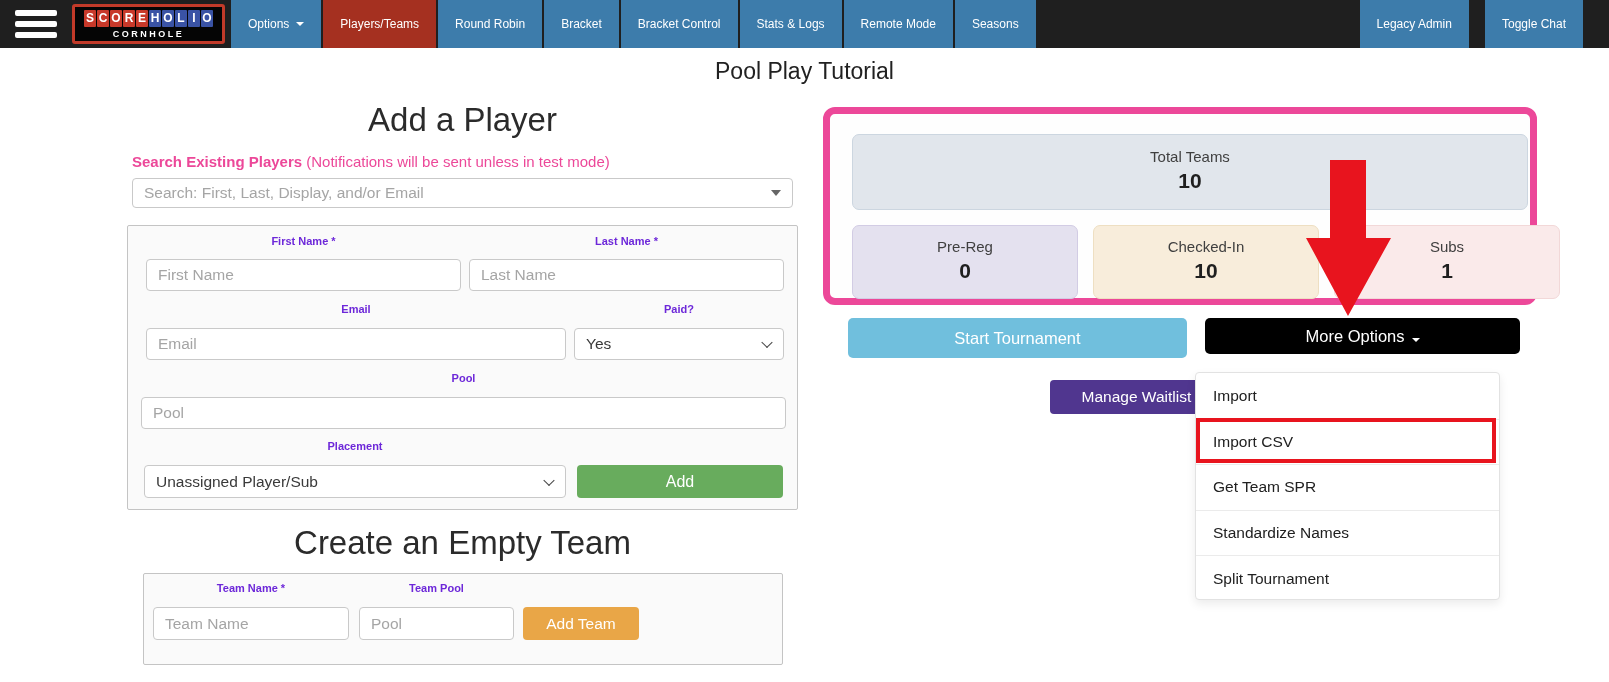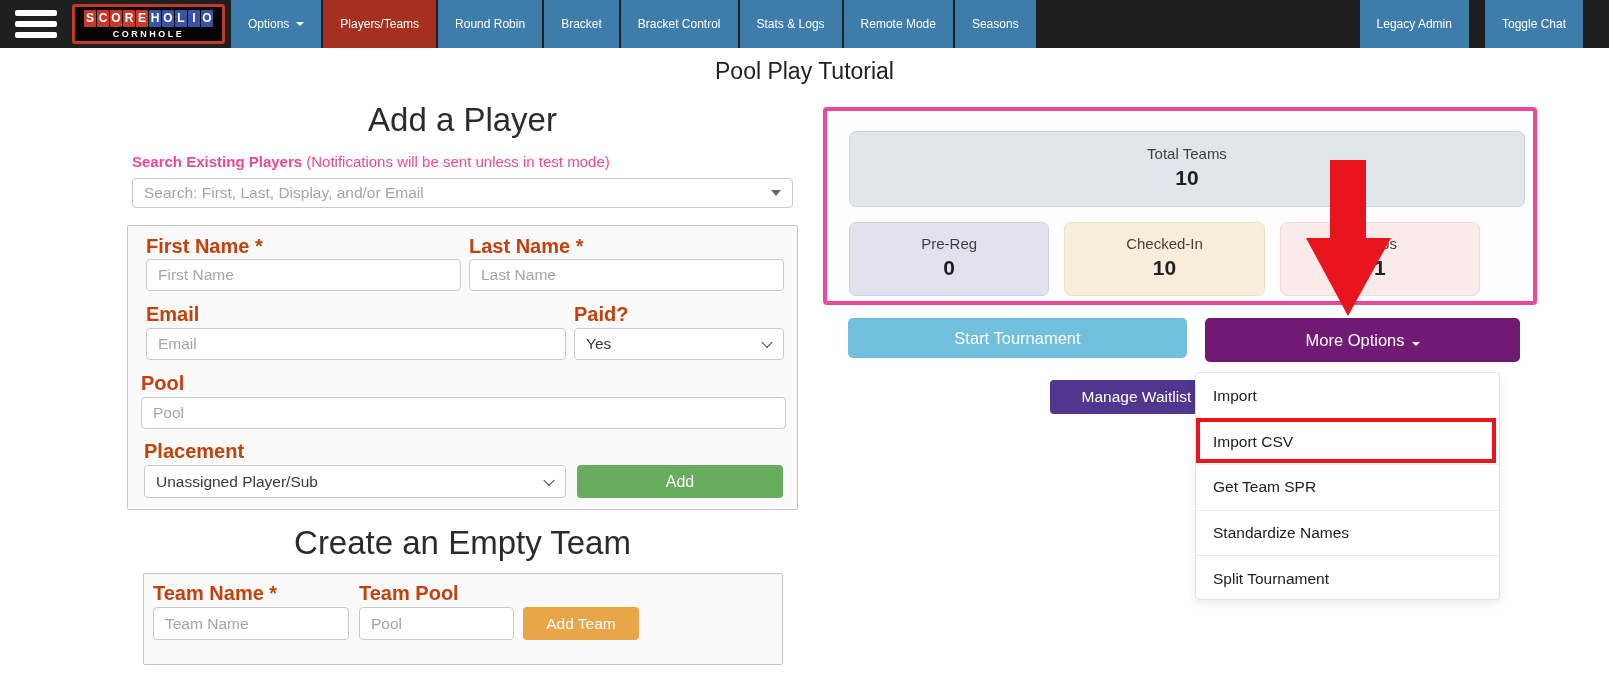--- a/index.html
+++ b/index.html
@@ -36,21 +36,21 @@
   .search-label b { font-weight:bold; }
   .field { background:#fff; border:1px solid #c9c9c9; border-radius:4px; font-size:15.5px; color:#3a3a3a; padding:0 11px; outline:none; font-family:"Liberation Sans", sans-serif; }
   .field::placeholder { color:#a5a5a5; opacity:1; }
   .search-wrap { position:absolute; left:132px; top:178px; width:661px; height:30px; }
   .search-wrap input { width:100%; height:100%; }
   .search-caret { position:absolute; right:12px; top:12px; width:0; height:0; border-left:5px solid transparent; border-right:5px solid transparent; border-top:6px solid #666; }
 
   .formbox { position:absolute; background:#fafafa; border:1px solid #c4c4c4; border-radius:2px; }
   #box1 { left:127px; top:225px; width:671px; height:285px; }
   #box2 { left:143px; top:573px; width:640px; height:92px; }
-  .flabel { position:absolute; font-size:20px; font-weight:bold; color:#c2410c; text-align:left; }
+  .flabel { position:absolute; font-size:11px; font-weight:bold; color:#6d28d9; text-align:center; }
   .selectbox { position:absolute; background:#fff; border:1px solid #c9c9c9; border-radius:4px; font-size:15.5px; color:#3a3a3a; display:flex; align-items:center; padding:0 11px; cursor:pointer; }
   .chev { position:absolute; right:12px; top:50%; width:8px; height:8px; border-right:1.6px solid #444; border-bottom:1.6px solid #444; transform:translateY(-70%) rotate(45deg); }
   .btn { border:none; border-radius:4px; color:#fff; text-align:center; cursor:pointer; font-family:"Liberation Sans", sans-serif; }
 
   
   #box1 .lbl-first { left:18px;  top:9px;  width:315px; }
   #box1 .lbl-last  { left:341px; top:9px;  width:315px; }
   #box1 .in-first  { position:absolute; left:18px;  top:33px; width:315px; height:32px; }
   #box1 .in-last   { position:absolute; left:341px; top:33px; width:315px; height:32px; }
   #box1 .lbl-email { left:18px;  top:77px; width:420px; }
@@ -64,32 +64,32 @@
   #box1 .btn-add   { position:absolute; left:449px; top:239px; width:206px; height:33px; background:#68ac5d; font-size:16px; }
 
   
   #box2 .lbl-tname { left:9px;   top:8px; width:196px; }
   #box2 .lbl-tpool { left:215px; top:8px; width:155px; }
   #box2 .in-tname  { position:absolute; left:9px;   top:33px; width:196px; height:33px; }
   #box2 .in-tpool  { position:absolute; left:215px; top:33px; width:155px; height:33px; }
   #box2 .btn-team  { position:absolute; left:379px; top:33px; width:116px; height:33px; background:#e9a647; font-size:15.5px; }
 
   
-  .panel { position:absolute; left:823px; top:107px; width:714px; height:198px; background:#fefefe; border:4px solid #ec4899; border-radius:4px; }
+  .panel { position:absolute; left:823px; top:107px; width:714px; height:198px; background:#fefefe; border:7px solid #ec4899; border-radius:12px; }
   .stat-total { position:absolute; left:22px; top:20px; width:676px; height:76px; background:#e1e6ec; border:1px solid #ccd6e0; border-radius:7px; text-align:center; padding-top:13px; }
-  .stat-row { position:absolute; left:22px; top:111px; width:631px; height:74px; display:flex; gap:15px; }
+  .stat-row { position:absolute; left:22px; top:111px; width:708px; height:74px; display:flex; gap:15px; }
   .stat-card { flex:1; border-radius:7px; text-align:center; padding-top:12px; }
   .stat-card.prereg  { background:#e4e1ef; border:1px solid #d2cce4; }
   .stat-card.checked { background:#f8eddb; border:1px solid #eedfc2; }
   .stat-card.subs    { background:#faeaea; border:1px solid #f2d8d8; }
   .stat-label { font-size:15px; color:#3f3f3f; }
   .stat-value { font-size:21px; font-weight:bold; color:#1f1f1f; margin-top:4px; }
 
   .btn-start { position:absolute; left:848px; top:318px; width:339px; height:40px; background:#70bfdd; font-size:16.5px; border-radius:5px; }
-  .btn-more  { position:absolute; left:1205px; top:318px; width:315px; height:44px; background:#701a75; font-size:16.5px; border-radius:5px; }
+  .btn-more  { position:absolute; left:1205px; top:318px; width:315px; height:36px; background:#000000; font-size:16.5px; border-radius:5px; }
   .btn-wait  { position:absolute; left:1050px; top:380px; width:196px; height:34px; background:#50368f; font-size:15.5px; border-radius:4px; z-index:1; }
 
   
   .dropdown { position:absolute; left:1195px; top:372px; width:305px; height:228px; background:#fff; border:1px solid #e2e2e2; border-radius:4px; box-shadow:0 4px 10px rgba(0,0,0,0.08); z-index:2; }
   .dd-item { height:45.6px; display:flex; align-items:center; padding-left:17px; font-size:15.5px; color:#212121; cursor:pointer; }
   .dd-item + .dd-item { border-top:1px solid #ebebeb; }
 
   
   .red-box { position:absolute; left:1196px; top:418px; width:300px; height:45px; border:4px solid #e8141e; z-index:3; }
   .arrow-svg { position:absolute; left:1300px; top:155px; z-index:4; pointer-events:none; }

